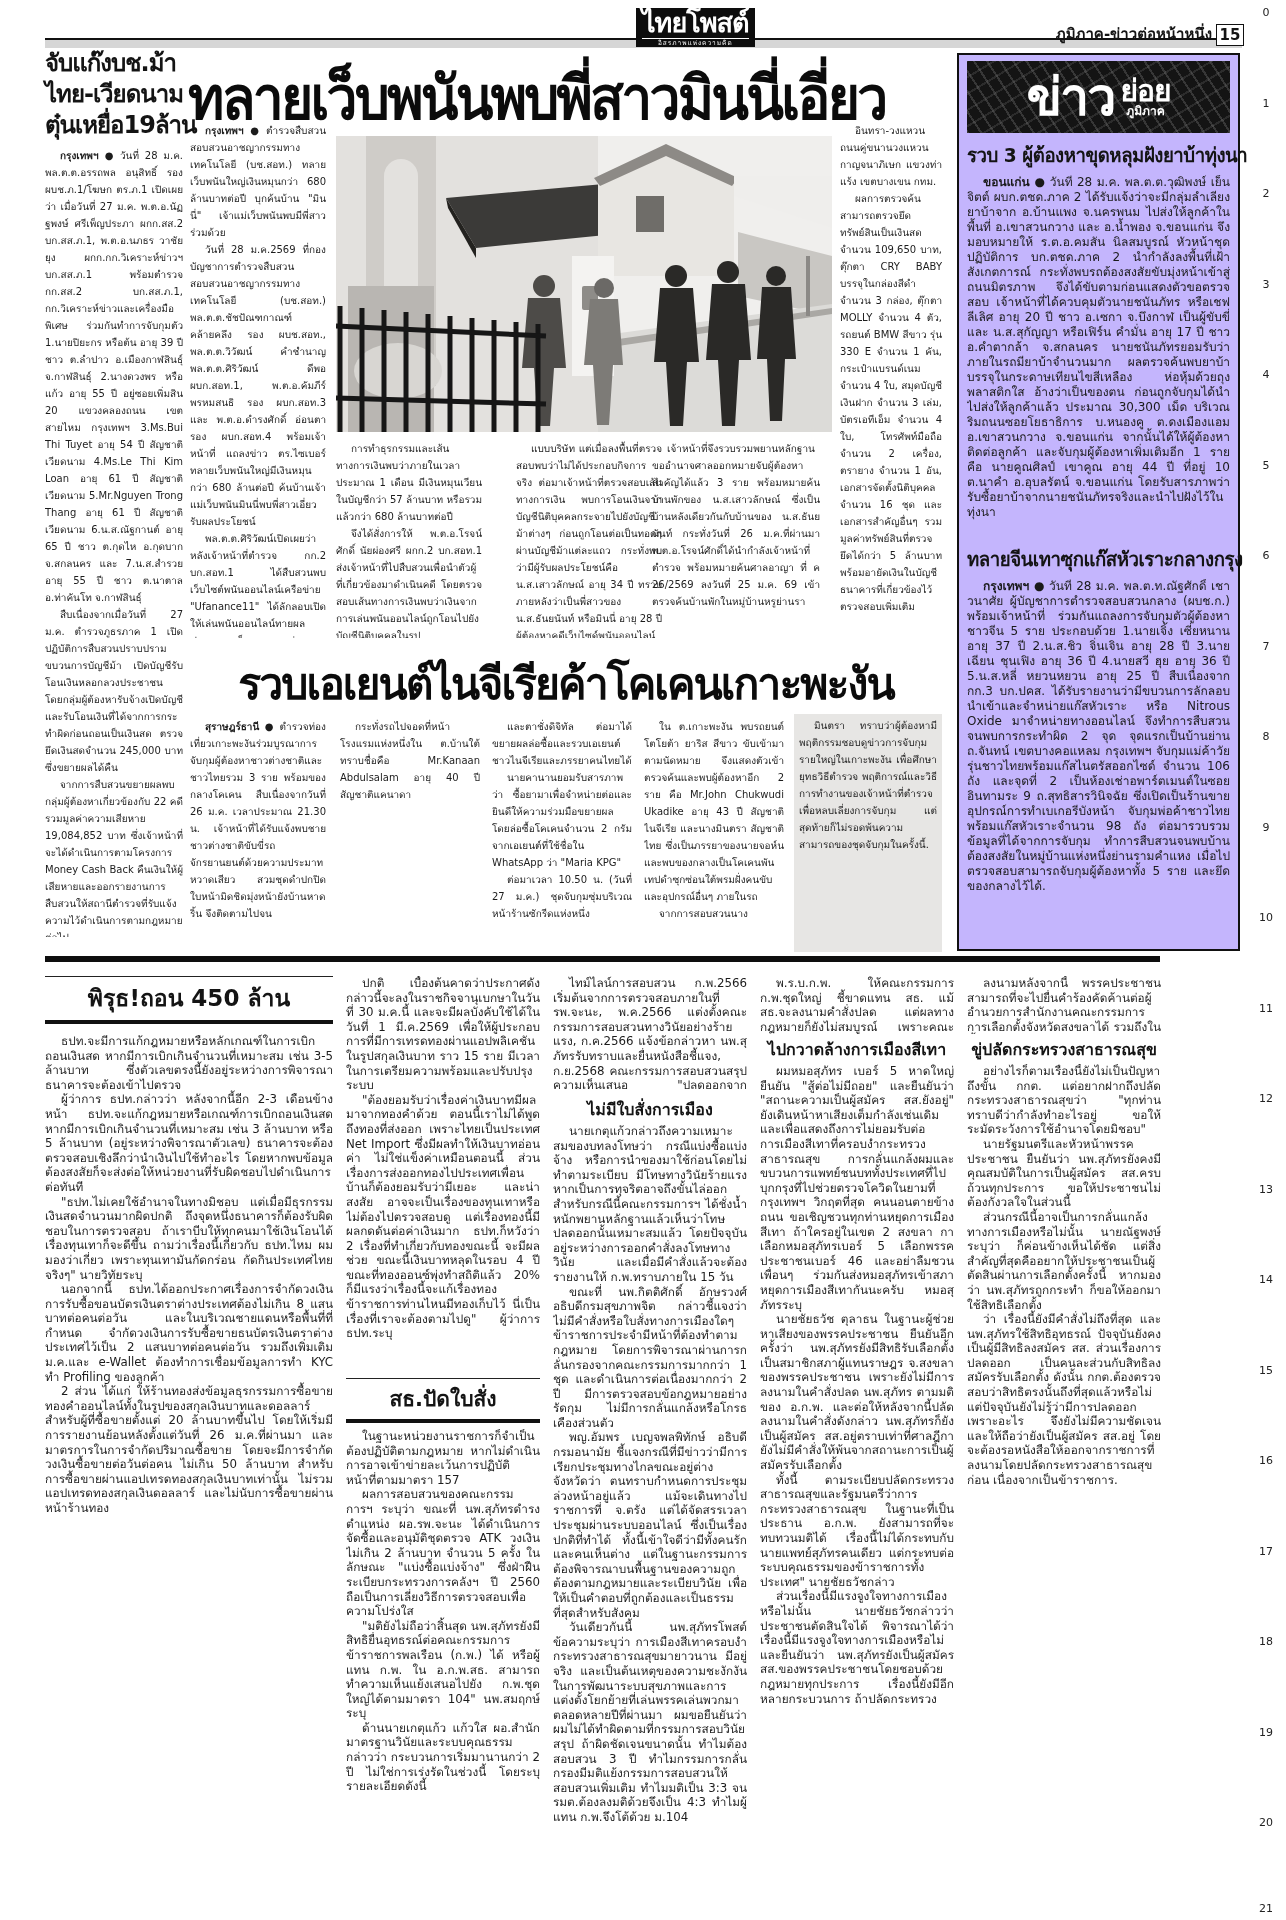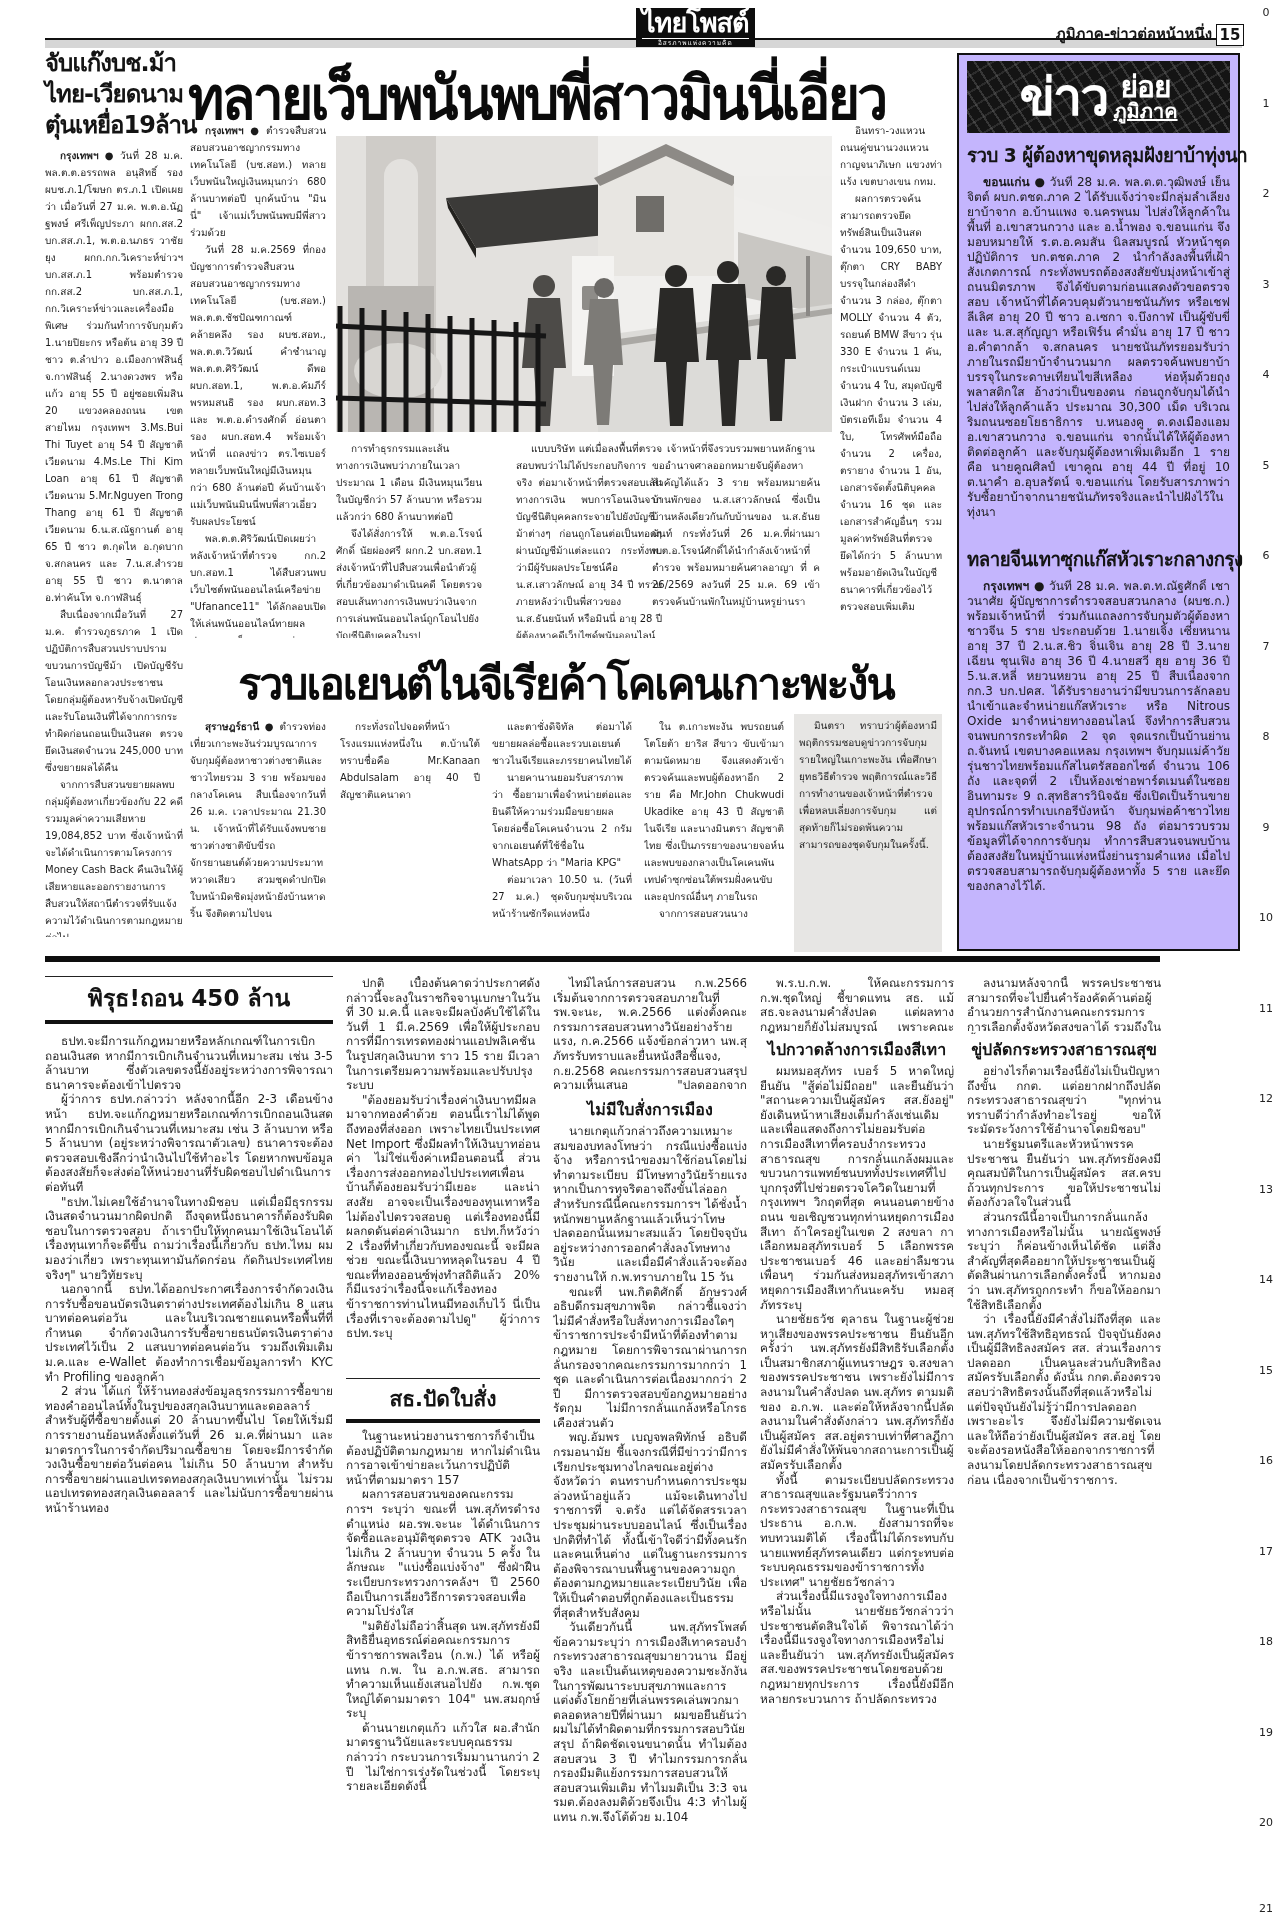--- a/index.html
+++ b/index.html
@@ -40,21 +40,21 @@
   
   .news-box{border:2px solid #111;background:#c4b5fd;}
   .nb-banner{background:
       repeating-linear-gradient(57deg,rgba(120,120,120,.35) 0 2px,rgba(0,0,0,0) 2px 11px),
       repeating-linear-gradient(-31deg,rgba(100,100,100,.3) 0 2px,rgba(0,0,0,0) 2px 14px),
       #141414;
       color:#fff;display:flex;align-items:center;justify-content:center;}
   .nb-banner .big{font-size:52px;font-weight:bold;letter-spacing:-2px;line-height:.9;}
   .nb-banner .stack{margin-left:6px;text-align:center;font-weight:bold;line-height:.95;}
   .nb-banner .stack .s1{font-size:30px;letter-spacing:-1px;}
-  .nb-banner .stack .s2{font-size:20px;display:block;text-decoration:underline;}
+  .nb-banner .stack .s2{font-size:12px;display:block;}
   .gray-col{background:#e7e6e4;}
   .fold-mark{position:absolute;left:1252px;width:28px;text-align:center;font-size:11px;color:#222;}
 </style>
 </head>
 <body>
 
 <div class="abs rule-band" style="left:45px;top:38px;width:1197px;"></div>
 <div class="abs" style="left:636px;top:8px;">
   <span class="brand"><span>ไทยโพสต์</span><span class="brand-tag">อิสรภาพแห่งความคิด</span></span>
 </div>

